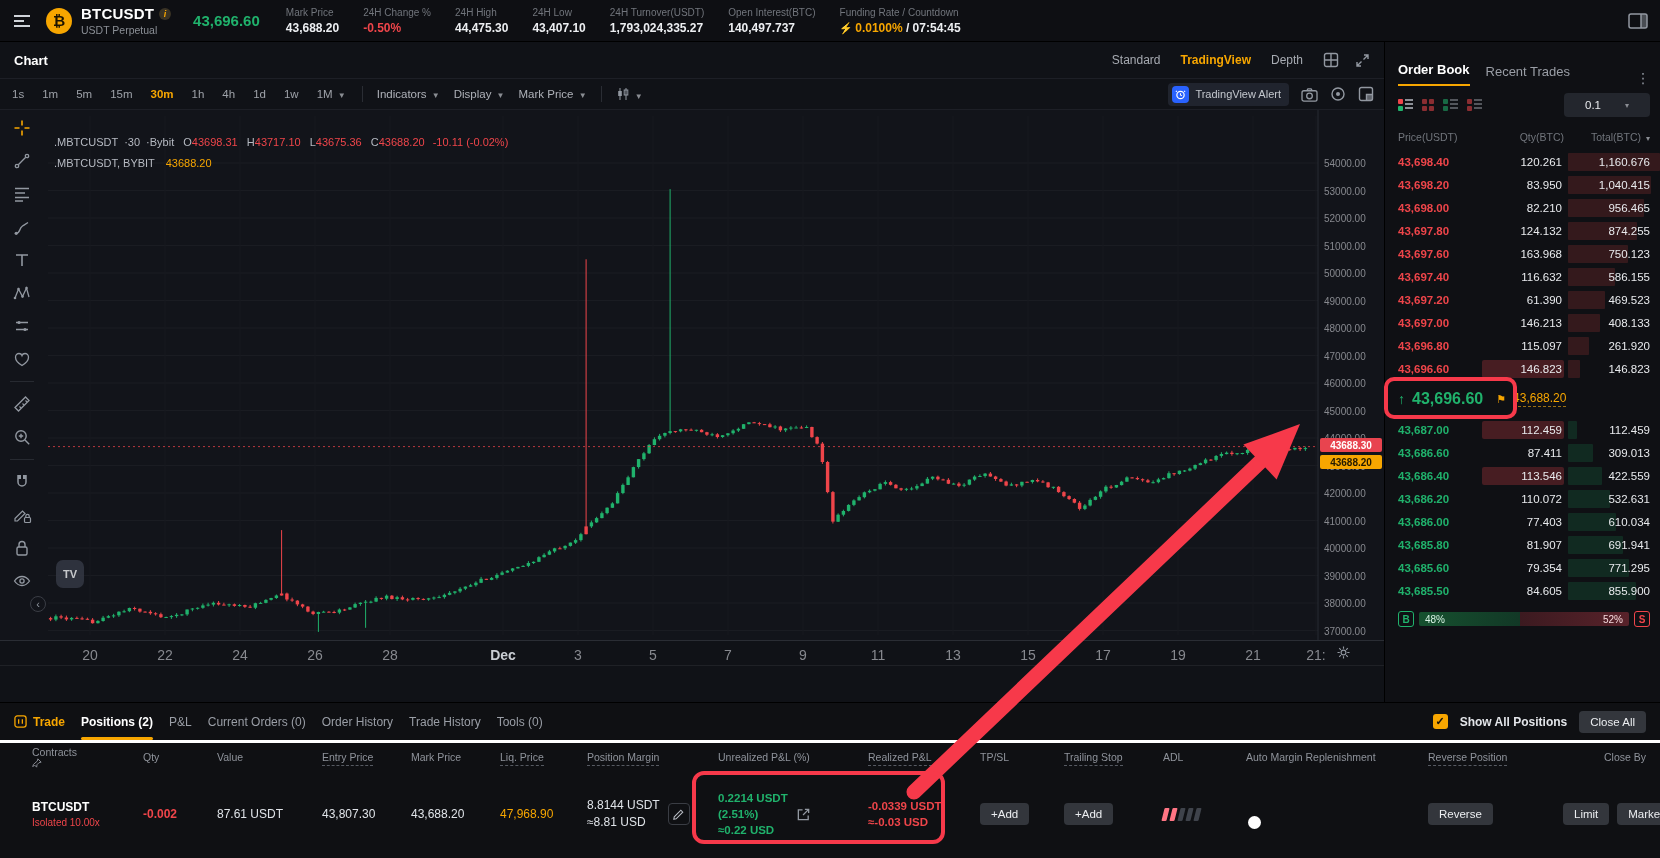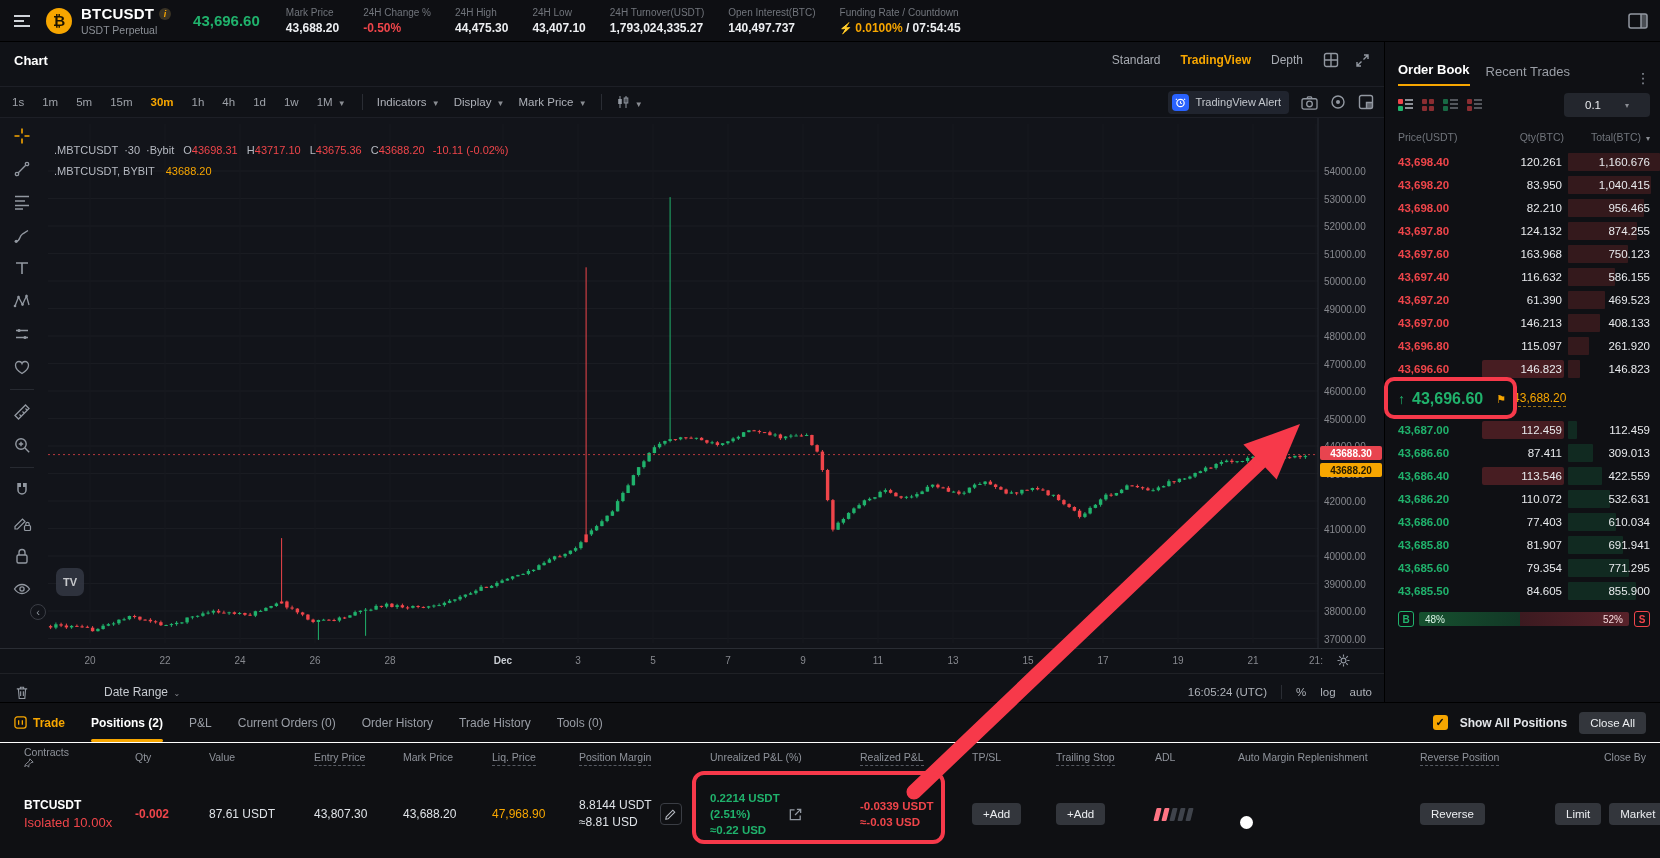--- a/index.html
+++ b/index.html
@@ -29,21 +29,21 @@
 
   
   .main { display:flex; height:660px; }
   .chart-panel { position:relative; width:1384px; background:#101217; }
   .chart-head { height:36px; display:flex; align-items:center; padding:0 14px; }
   .chart-title { font-size:13px; font-weight:bold; color:#fff; }
   .view-tabs { margin-left:auto; display:flex; align-items:center; gap:20px; font-size:12px; color:#a7abb2; }
   .view-tab { cursor:pointer; }
   .view-tab.active { color:#f7a600; font-weight:bold; }
   .tf-row { height:32px; display:flex; align-items:center; gap:14px; padding:0 10px;
-            border-top:1px solid #1d1f26; border-bottom:1px solid #1d1f26;margin-top:8px; }
+            border-top:1px solid #1d1f26; border-bottom:1px solid #1d1f26; }
   .tf { color:#9ea2a9; font-size:11.5px; cursor:pointer; padding:2px 2px; }
   .tf.active { color:#f7a600; font-weight:bold; }
   .caret { font-size:8px; color:#8a8d93; margin-left:2px; }
   .vsep { width:1px; height:16px; background:#2a2d34; }
   .menu-item { color:#aeb1b8; font-size:11.5px; cursor:pointer; }
   .tfr-right { margin-left:auto; display:flex; align-items:center; gap:12px; }
   .alert-pill { display:flex; align-items:center; gap:6px; background:#20242e; border-radius:4px; padding:3px 8px 3px 4px;
                 color:#c3c7cd; font-size:11px; cursor:pointer; }
   .alert-ic { width:17px; height:17px; border-radius:4px; background:#2962ff; display:flex; align-items:center; justify-content:center; }
 
@@ -60,21 +60,21 @@
   .ylab { position:absolute; left:1324px; width:56px; font-size:10px; color:#87898f; z-index:4; }
   .badge { position:absolute; left:1320px; width:62px; font-size:10px; text-align:center; padding:1.5px 0;
            border-radius:2px; z-index:7; font-weight:bold; }
   .badge.last { background:#e8444f; color:#fff; }
   .badge.mark { background:#f7a600; color:#231a00; }
   .watermark { position:absolute; left:56px; top:450px; width:28px; height:28px; border-radius:7px; background:#343844;
                color:#e6e8ea; display:flex; align-items:center; justify-content:center; font-weight:bold; font-size:11px; opacity:.85; z-index:3;}
   .chev { position:absolute; left:30px; top:486px; width:16px; height:16px; border-radius:50%; border:1px solid #3a3d45;
           color:#9298a1; font-size:11px; display:flex; align-items:center; justify-content:center; z-index:6; cursor:pointer;}
   .xaxis { position:relative; height:26px; border-top:1px solid #2a2d34; border-bottom:1px solid #1f2126; }
-  .xlab { position:absolute; top:6px; transform:translateX(-50%); font-size:10px; color:#87898f; }
+  .xlab { position:absolute; top:6px; transform:translateX(-50%); font-size:14px; color:#87898f; }
   .gear { position:absolute; left:1336px; top:4px; cursor:pointer; }
   .cfooter { position:relative; height:36px; display:flex; align-items:center; padding:0 12px; color:#b9bdc4; }
   .trash-tool { position:absolute; left:14px; cursor:pointer; }
   .daterange { margin-left:92px; font-size:12px; color:#c6cad0; cursor:pointer; }
   .cfoot-right { margin-left:auto; display:flex; align-items:center; gap:14px; font-size:11.5px; color:#aeb2b9; }
   .cfoot-right .scale { cursor:pointer; }
   .fdiv { width:1px; height:14px; background:#2a2d34; }
 
   
   .ob-panel { width:276px; background:#0f1014; border-left:1px solid #000; display:flex; flex-direction:column; }
@@ -113,40 +113,40 @@
   .bs-bar { margin:8px 10px 0 13px; height:18px; display:flex; align-items:center; gap:5px; }
   .bs-badge { width:16px; height:16px; border-radius:3px; font-size:10px; font-weight:bold; display:flex; align-items:center; justify-content:center; }
   .bs-badge.b { border:1px solid #20b26c; color:#20b26c; }
   .bs-badge.s { border:1px solid #ef454a; color:#ef454a; }
   .bs-track { flex:1; height:14px; display:flex; border-radius:2px; overflow:hidden; }
   .bs-buy { background:linear-gradient(90deg,#16512f,#123826); color:#d9f3e5; font-size:10px; display:flex; align-items:center; padding-left:6px; }
   .bs-sell { background:linear-gradient(90deg,#3c1a20,#58222a); color:#f6dadd; font-size:10px; display:flex; align-items:center; justify-content:flex-end; padding-right:6px; }
 
   
   .bottom { height:156px; background:#0f1013; border-top:1px solid #000; }
-  .pos-tabs { height:40px; display:flex; align-items:center; gap:26px; padding:0 14px; border-bottom:1px solid #ffffff; }
+  .pos-tabs { height:40px; display:flex; align-items:center; gap:16px; padding:0 14px; border-bottom:3px solid #ffffff; }
   .ptab { font-size:12px; color:#9a9ea6; cursor:pointer; height:100%; display:flex; align-items:center; position:relative; gap:6px; }
   .ptab.accent { color:#f7a600; font-weight:bold; }
   .ptab.active { color:#fff; font-weight:bold; }
   .ptab.active::after { content:""; position:absolute; left:0; right:0; bottom:0; height:3px; background:#f7a600; border-radius:2px; }
   .ptabs-right { margin-left:auto; display:flex; align-items:center; gap:12px; }
   .chk { width:15px; height:15px; background:#f7a600; border-radius:3px; color:#16120a; font-size:11px; font-weight:bold;
          display:flex; align-items:center; justify-content:center; cursor:pointer; }
   .chk-lab { color:#e3e5e9; font-size:12px; font-weight:bold; }
   .btn { background:#33363c; color:#eceef1; border:none; border-radius:4px; font-size:11.5px; padding:5px 11px; cursor:pointer;
          font-family:inherit; white-space:nowrap; }
   .pgrid { display:grid; grid-template-columns:111px 74px 105px 89px 89px 87px 131px 150px 112px 84px 99px 83px 182px 135px minmax(0,1fr);
-           align-items:center; padding-left:24px; }
+           align-items:center; padding-left:8px;margin-left:24px; }
   .pos-headers { height:28px; font-size:10.5px; color:#8f939b; }
   .pos-headers span.hu { border-bottom:1px dashed #565a62; padding-bottom:2px; }
   .pos-headers .cell { white-space:nowrap; }
   .pos-headers .right { text-align:right; padding-right:14px; }
   .pos-row { height:86px; font-size:12px; }
   .c-contract .l1 { color:#fff; font-weight:bold; }
-  .c-contract .l2 { color:#ef454a; font-size:13px; margin-top:3px; }
+  .c-contract .l2 { color:#ef454a; font-size:10px; margin-top:3px; }
   .red { color:#ef454a; } .green { color:#20b26c; } .orange { color:#f7a600; }
   .twoline div { line-height:1.45; }
   .margin-cell { display:flex; align-items:center; gap:8px; }
   .editbox { width:22px; height:22px; border:1px solid #3a3d44; border-radius:4px; display:flex; align-items:center; justify-content:center; cursor:pointer; }
   .pnl-cell { display:flex; align-items:center; gap:8px; }
   .pnl-stack div { line-height:1.4; font-size:11.5px; font-weight:bold; }
   .adl { display:flex; gap:3px; }
   .adl i { width:5px; height:13px; border-radius:1px; transform:skewX(-14deg); background:#3f434b; }
   .adl i.on { background:#ff7584; }
   .toggle { width:30px; height:16px; border-radius:9px; background:#3b3f47; position:relative; cursor:pointer; }
@@ -961,35 +961,20 @@
         <span class="xlab" style="left: 803px;">9</span>
         <span class="xlab" style="left: 878px;">11</span>
         <span class="xlab" style="left: 953px;">13</span>
         <span class="xlab" style="left: 1028px;">15</span>
         <span class="xlab" style="left: 1103px;">17</span>
         <span class="xlab" style="left: 1178px;">19</span>
         <span class="xlab" style="left: 1253px;">21</span>
         <span class="xlab" style="left: 1316px;">21:</span>
       </div>
 
-    <div class="cfooter">
-      <span class="ico trash-tool">
-        <svg width="16" height="17" viewBox="0 0 20 20">
-            <path d="M3.5 5.5h13M8 5V3.5h4V5M5.5 5.5l1 12h7l1-12M8.3 8.5v6M11.7 8.5v6" fill="none" stroke="#9298a1" stroke-width="1.4"></path>
-          </svg>
-      </span>
-      <span class="daterange"><span>Date Range</span> <span class="caret">⌄</span></span>
-      <div class="cfoot-right">
-        <span>16:05:24 (UTC)</span>
-        <span class="fdiv"></span>
-        <span class="scale">%</span>
-        <span class="scale">log</span>
-        <span class="scale">auto</span>
-      </div>
-    </div>
   </div>
 
   <div class="ob-panel">
     <div class="ob-head">
       <span class="ob-tab active">Order Book</span>
       <span class="ob-tab">Recent Trades</span>
       <span class="kebab">⋮</span>
     </div>
     <div class="ob-modes">
       <span class="obm active">

